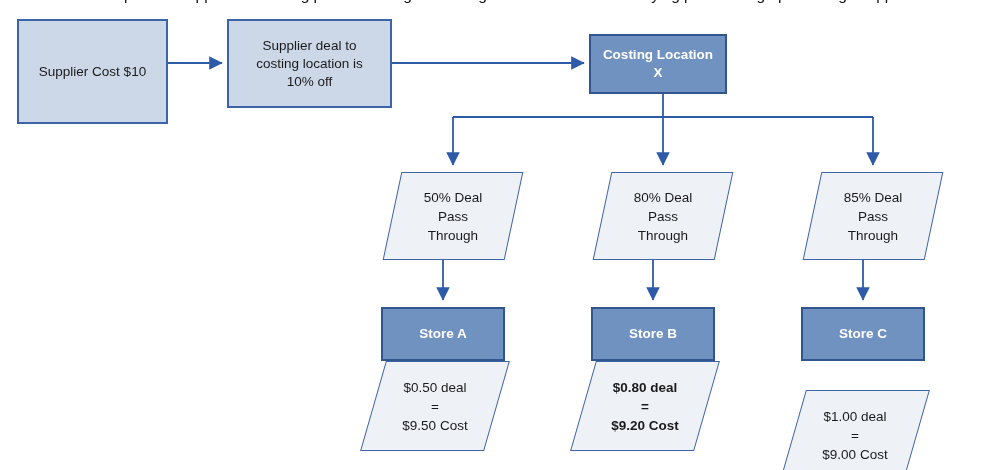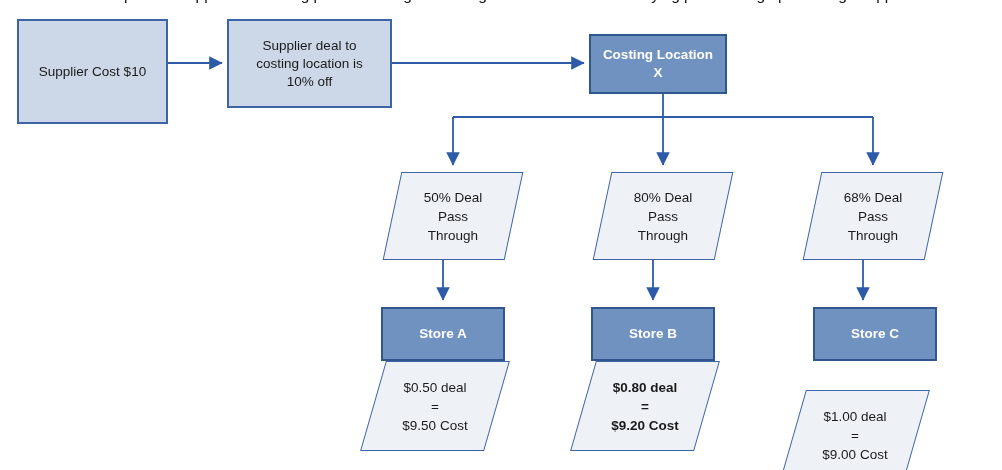--- a/index.html
+++ b/index.html
@@ -87,32 +87,32 @@
 Through</div>
   </div>
   <div class="para skew12" style="left:602px;top:172px;width:122px;height:88px;">
     <div class="skin"></div>
     <div class="txt">80% Deal
 Pass
 Through</div>
   </div>
   <div class="para skew12" style="left:812px;top:172px;width:122px;height:88px;">
     <div class="skin"></div>
-    <div class="txt">68% Deal
+    <div class="txt">85% Deal
 Pass
 Through</div>
   </div>
 
   <div class="node rect-dark" style="left:591px;top:307px;width:124px;height:54px;">
     <span>Store B</span>
   </div>
   <div class="node rect-dark" style="left:381px;top:307px;width:124px;height:54px;">
     <span>Store A</span>
   </div>
-  <div class="node rect-dark" style="left:801px;top:307px;width:124px;height:54px;margin-left:12px;">
+  <div class="node rect-dark" style="left:801px;top:307px;width:124px;height:54px;">
     <span>Store C</span>
   </div>
 
   <div class="para skew16" style="left:373px;top:361px;width:124px;height:90px;">
     <div class="skin"></div>
     <div class="txt">$0.50 deal
 =
 $9.50 Cost</div>
   </div>
   <div class="para skew16" style="left:583px;top:361px;width:124px;height:90px;font-weight:bold;">

